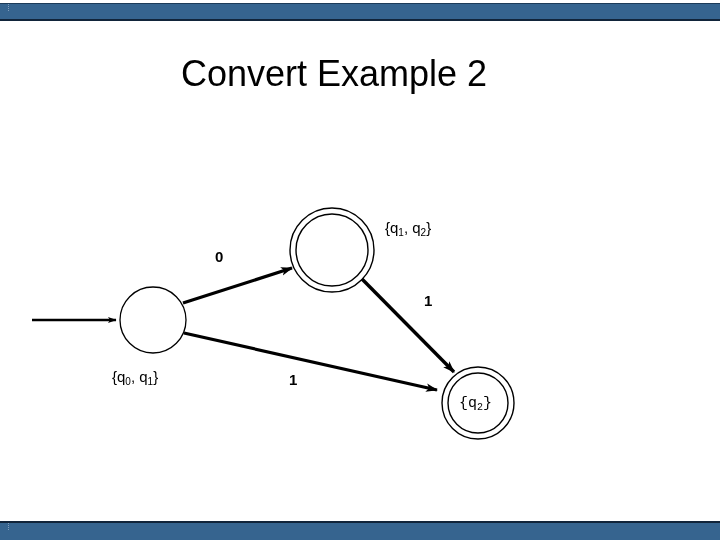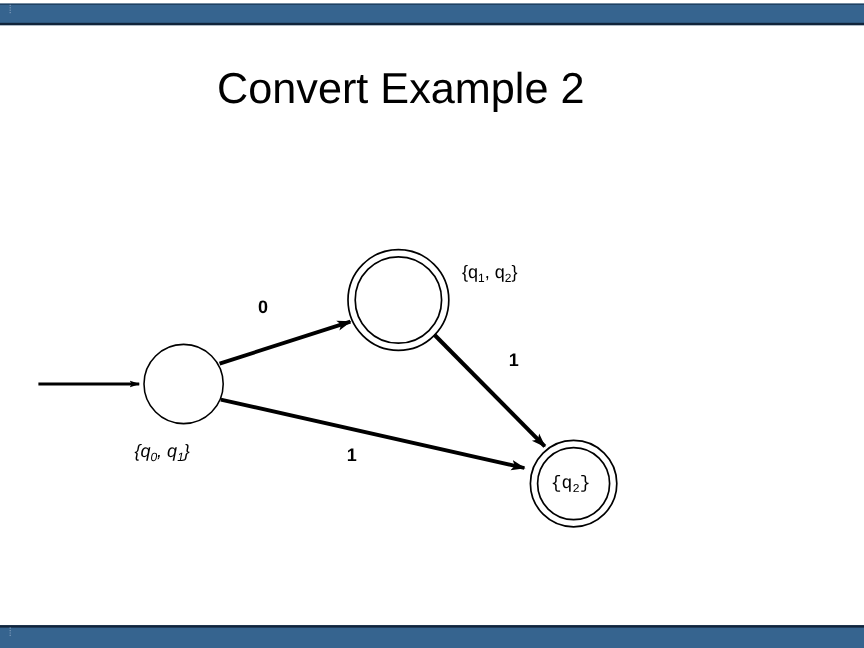--- a/index.html
+++ b/index.html
@@ -87,21 +87,21 @@
     position: relative;
     top: 3px;
   }
   .edge-label {
     font-size: 15px;
     line-height: 17px;
     font-weight: bold;
   }
 
   #label-q1q2 { left: 385px; top: 219px; }
-  #label-q0q1 { left: 112px; top: 368px; font-style: italic; }
+  #label-q0q1 { left: 112px; top: 368px; }
   #label-q2   { left: 459px; top: 395px; font-family: Liberation Mono, monospace; }
   #label-edge-0      { left: 215px; top: 248px; }
   #label-edge-1-top  { left: 424px; top: 292px; }
   #label-edge-1-bot  { left: 289px; top: 371px; }
 </style>
 </head>
 <body>
 
 <div id="slide">
 

